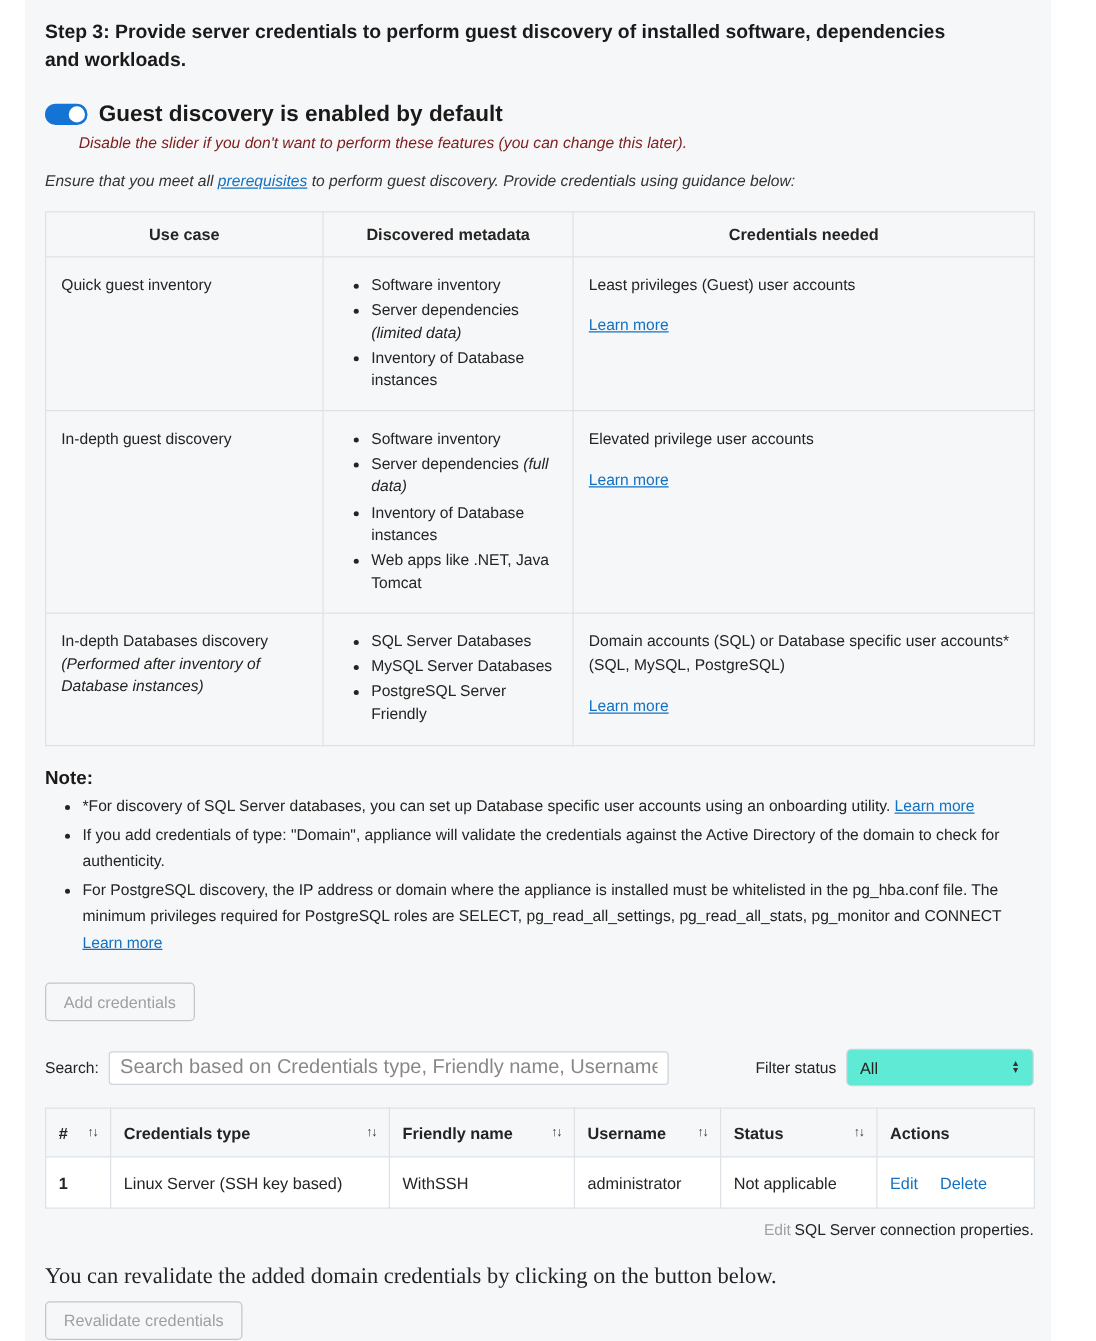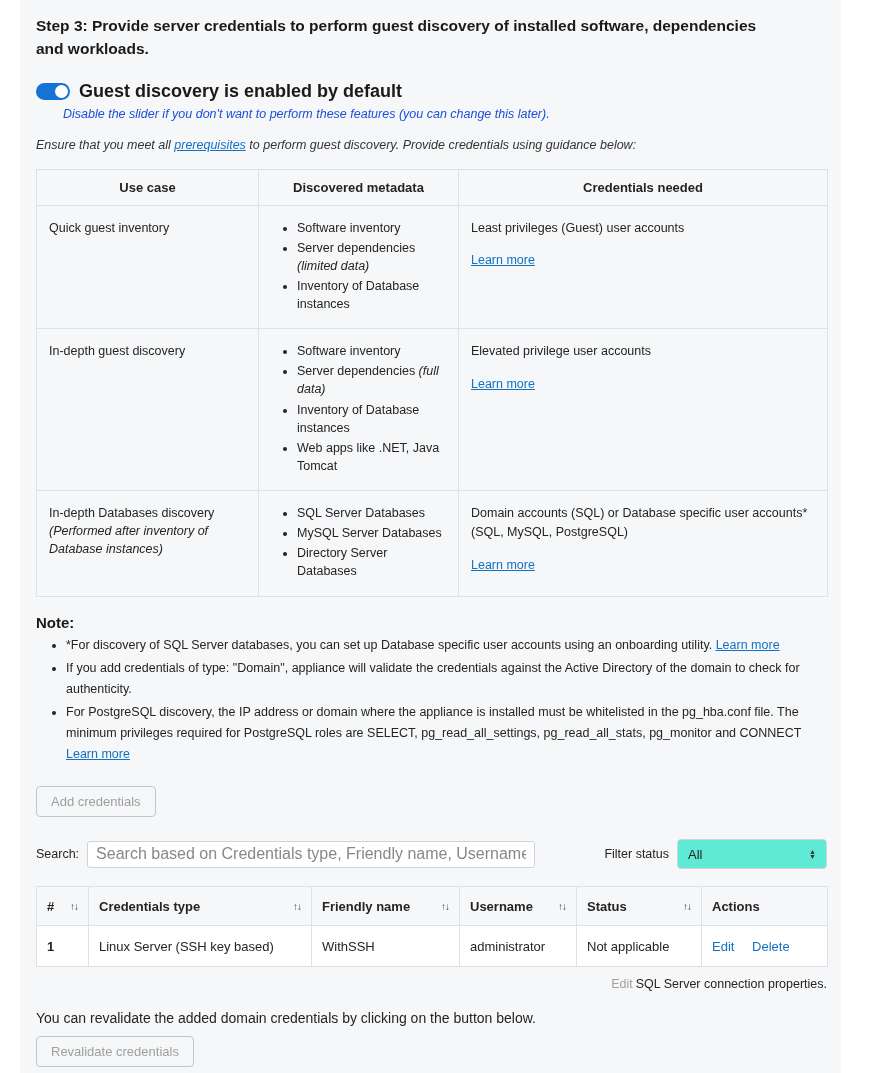--- a/index.html
+++ b/index.html
@@ -6,21 +6,21 @@
   html, body { background: #ffffff; font-family: "Liberation Sans", "DejaVu Sans", sans-serif; color: #252423; }
   .page { width: 877px; min-height: 1073px; position: relative; }
   .panel { margin-left: 20px; width: 821px; background: #f6f7f9; padding: 14px 16px 26px 16px; }
 
   .title { font-size: 15.5px; font-weight: 700; line-height: 1.5; color: #1b1a19; margin-bottom: 20px; max-width: 740px; }
 
   .toggle-row { display: flex; align-items: center; margin-bottom: 5px; }
   .toggle { width: 34px; height: 17px; border-radius: 9px; background: #1374d6; position: relative; cursor: pointer; flex: 0 0 auto; }
   .toggle .knob { position: absolute; right: 2px; top: 2px; width: 13px; height: 13px; border-radius: 50%; background: #ffffff; }
   .toggle-label { font-size: 18px; font-weight: 700; margin-left: 9px; color: #1b1a19; }
-  .toggle-hint { font-size: 12.5px; font-style: italic; margin-left: 27px; margin-bottom: 17px; color: #1d4ed8; }
+  .toggle-hint { font-size: 12.5px; font-style: italic; margin-left: 27px; margin-bottom: 17px; color: #7f1d1d; }
   .prereq-line { font-size: 12.5px; font-style: italic; margin-bottom: 17px; color: #333; }
 
   a.link { color: #1371c3; text-decoration: underline; cursor: pointer; }
 
   table.guidance { width: 791px; border-collapse: collapse; table-layout: fixed; margin-bottom: 17px; font-size: 12.5px; }
   table.guidance th, table.guidance td { border: 1px solid #dee2e6; vertical-align: top; }
   table.guidance th { text-align: center; font-weight: 700; padding: 10px 8px; font-size: 13px; }
   table.guidance td { padding: 13px 12px; line-height: 1.45; }
   table.guidance ul { margin-left: 26px; }
   table.guidance li { margin-bottom: 2px; }
@@ -51,21 +51,21 @@
   table.creds td { background: #ffffff; height: 41px; }
   .th-flex { display: flex; align-items: center; justify-content: space-between; }
   .sort-icon { font-size: 10px; color: #3b3a39; letter-spacing: -1px; cursor: pointer; }
   .num-cell { font-weight: 700; }
   .actions-cell a { margin-right: 14px; text-decoration: none; color: #1371c3; cursor: pointer; }
   .actions-cell a:last-child { margin-right: 0; }
 
   .sql-props { width: 791px; text-align: right; font-size: 12.5px; margin-bottom: 19px; color: #252423; }
   .gray-link { color: #a3a1a0; margin-right: 3px; }
 
-  .reval-text { font-size: 14px; margin-bottom: 10px; }
+  .reval-text { font-size: 18px; margin-bottom: 10px; font-family: Liberation Serif, serif; }
   .reval-btn { margin-bottom: 32px; }
 </style>
 </head>
 <body>
 
 <div class="page">
   <div class="panel">
 
     <div class="title">Step 3: Provide server credentials to perform guest discovery of installed software, dependencies and workloads.</div>
 
@@ -130,21 +130,21 @@
         </tr>
         <tr>
           <td>
             <div>In-depth Databases discovery</div>
             <div class="italic">(Performed after inventory of Database instances)</div>
           </td>
           <td>
             <ul>
               <li><span>SQL Server Databases</span><span class="italic"></span></li>
               <li><span>MySQL Server Databases</span><span class="italic"></span></li>
-              <li><span>Directory Server Databases</span><span class="italic"></span></li>
+              <li><span>PostgreSQL Server Friendly</span><span class="italic"></span></li>
             </ul>
           </td>
           <td>
             <div class="cred-text">Domain accounts (SQL) or Database specific user accounts* (SQL, MySQL, PostgreSQL)</div>
             <a class="link lm-block">Learn more</a>
           </td>
         </tr>
       </tbody>
     </table>
 

